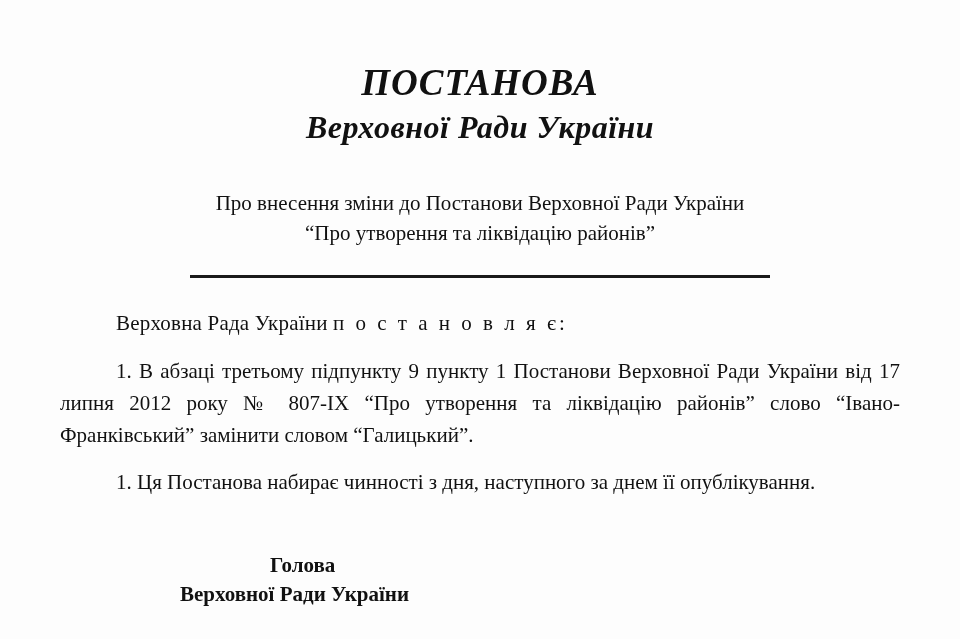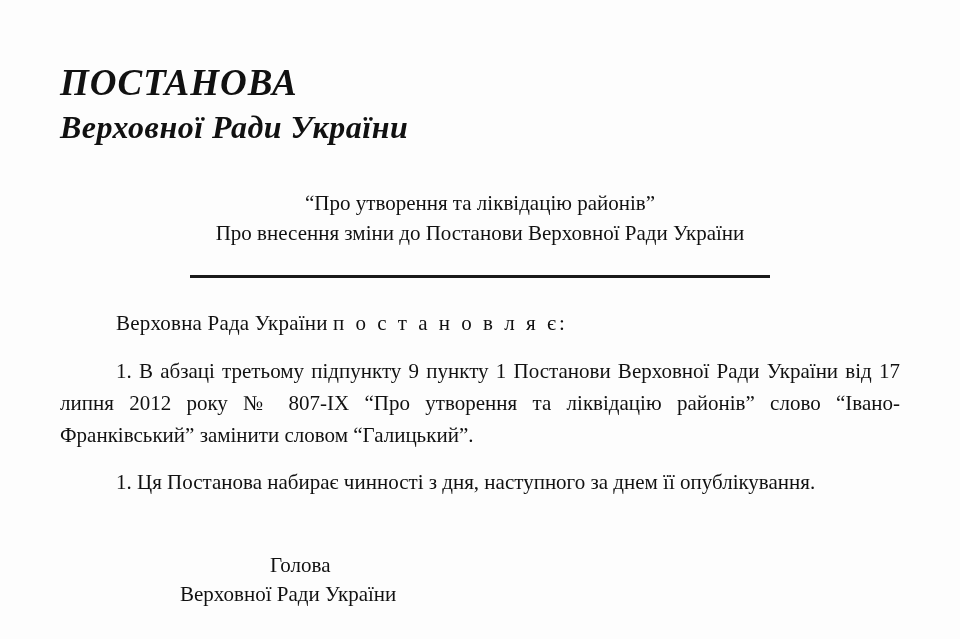--- a/index.html
+++ b/index.html
@@ -18,20 +18,21 @@
     position: relative;
     width: 960px;
     height: 639px;
     background: #fdfdfd;
     box-sizing: border-box;
     padding: 0 60px;
   }
 
   
   .title-block {
+    text-align: center;
     padding-top: 62px;
   }
   .doc-title-main {
     font-weight: bold;
     font-style: italic;
     font-size: 37px;
     letter-spacing: 1px;
     line-height: 1.12;
     margin: 0;
   }
@@ -82,21 +83,21 @@
     letter-spacing: 0.2px;
   }
   .enact .spaced {
     letter-spacing: 3px;
   }
 
   
   .signature {
     margin-top: 52px;
     padding-left: 120px;
-    font-weight: normal;
+    font-weight: bold;
     font-size: 21px;
     line-height: 1.35;
   }
   .sig-line {
     display: block;
   }
   .sig-role {
     padding-left: 90px;
   }
 </style>
@@ -104,22 +105,22 @@
 <body>
 
 <div class="page">
 
   <div class="title-block">
     <div class="doc-title-main">ПОСТАНОВА</div>
     <div class="doc-title-sub">Верховної Ради України</div>
   </div>
 
   <div class="subject">
+    <span class="subject-line">Про внесення зміни до Постанови Верховної Ради України</span>
     <span class="subject-line">“Про утворення та ліквідацію районів”</span>
-    <span class="subject-line">Про внесення зміни до Постанови Верховної Ради України</span>
   </div>
 
   <div class="divider"></div>
 
   <div class="body-text">
     <p class="para enact">
       <span>Верховна Рада України</span>
       <span class="spaced">п о с т а н о в л я є:</span>
     </p>
     <p class="para">1. В абзаці третьому підпункту 9 пункту 1 Постанови Верховної Ради України від 17 липня 2012 року № 807-IX “Про утворення та ліквідацію районів” слово “Івано-Франківський” замінити словом “Галицький”.</p>

